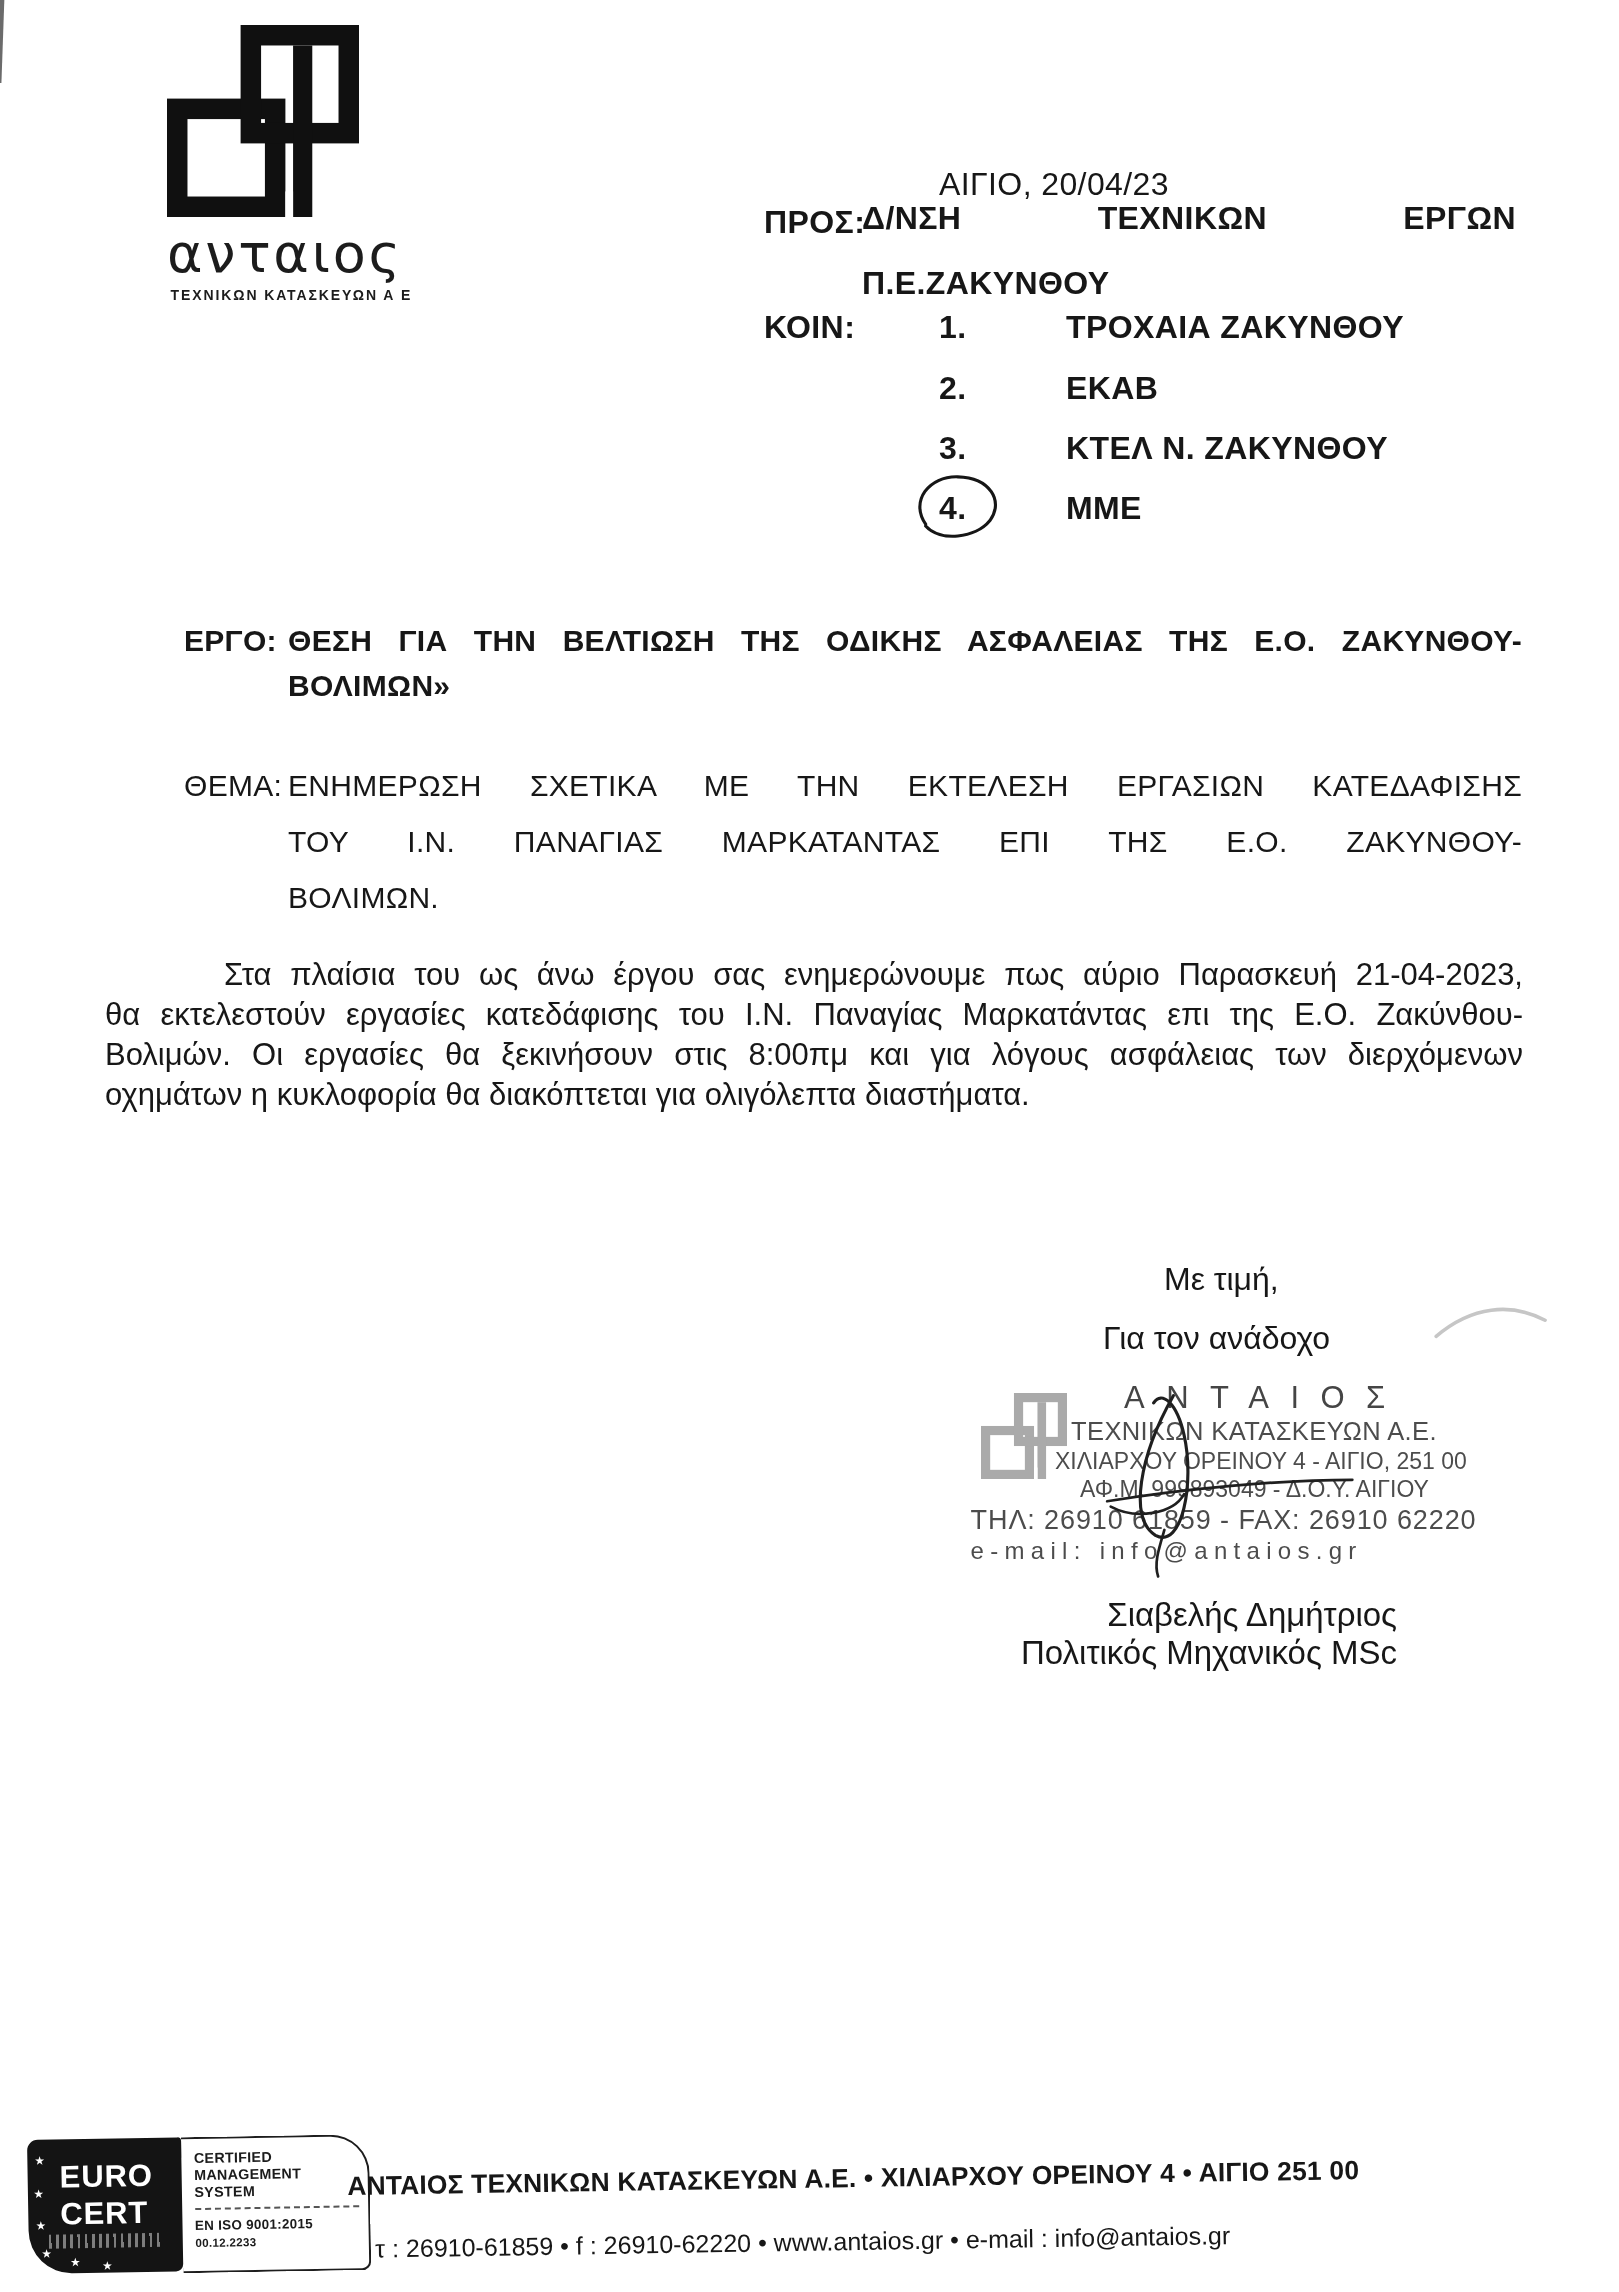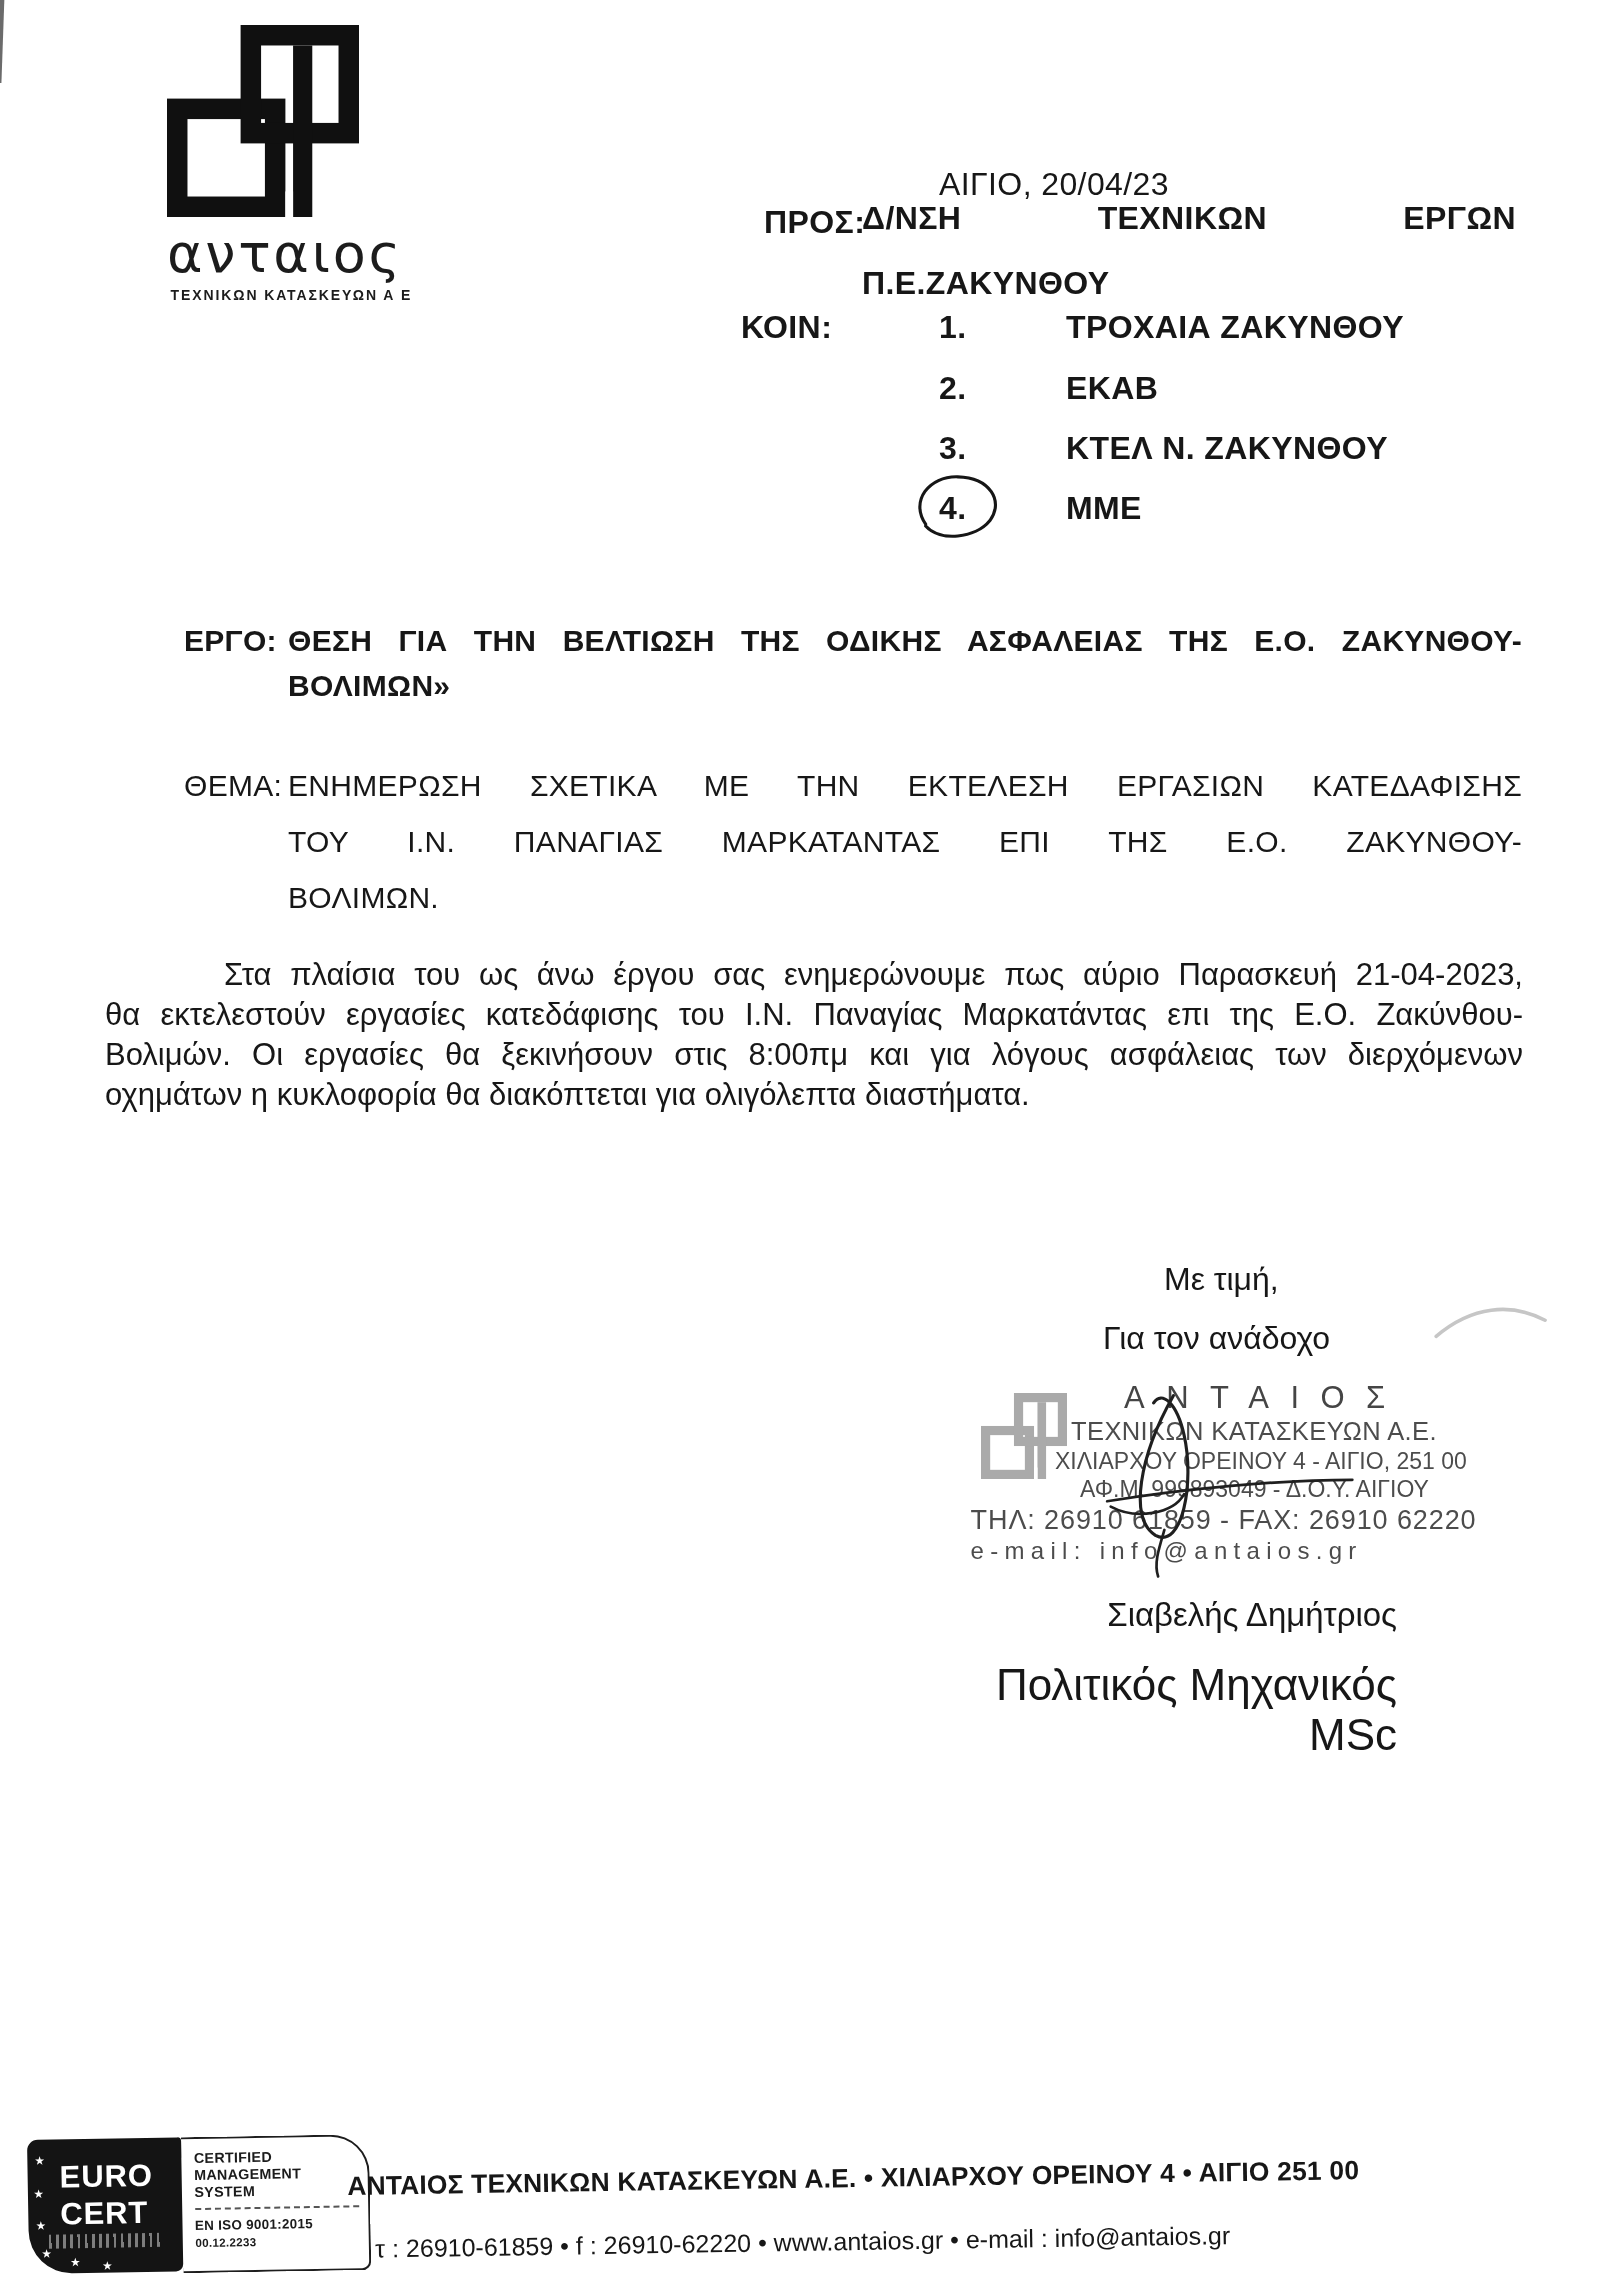--- a/index.html
+++ b/index.html
@@ -38,21 +38,21 @@
     <div class="wordmark" style="margin-top:7.2px">ανταιος</div>
     <div class="tagline" style="margin-top:5.4px;margin-left:3.6px">ΤΕΧΝΙΚΩΝ ΚΑΤΑΣΚΕΥΩΝ Α Ε</div>
   </div>
 
   <div class="abs" style="left:939px;top:166px;font-size:32px;letter-spacing:0.4px">ΑΙΓΙΟ, 20/04/23</div>
 
   <div class="abs hdr" style="left:764px;top:204px">ΠΡΟΣ:</div>
   <div class="abs hdr j" style="left:862px;top:200px;width:654px;white-space:normal">Δ/ΝΣΗ ΤΕΧΝΙΚΩΝ ΕΡΓΩΝ</div>
   <div class="abs hdr" style="left:862px;top:265px">Π.Ε.ΖΑΚΥΝΘΟΥ</div>
 
-  <div class="abs hdr" style="left:741px;top:309px">ΚΟΙΝ:</div>
+  <div class="abs hdr" style="left:764px;top:309px">ΚΟΙΝ:</div>
 
   <div class="abs hdr" style="left:939px;top:309px">1.</div>
   <div class="abs hdr" style="left:1066px;top:309px">ΤΡΟΧΑΙΑ ΖΑΚΥΝΘΟΥ</div>
 
   <div class="abs hdr" style="left:939px;top:370px">2.</div>
   <div class="abs hdr" style="left:1066px;top:370px">ΕΚΑΒ</div>
 
   <div class="abs hdr" style="left:939px;top:430px">3.</div>
   <div class="abs hdr" style="left:1066px;top:430px">ΚΤΕΛ Ν. ΖΑΚΥΝΘΟΥ</div>
 
@@ -103,21 +103,21 @@
 
   <svg class="abs" style="left:1057px;top:1375px" width="358" height="215" viewBox="0 0 400 240">
     <path d="M130 23 C 92 90 80 160 110 179 C 140 195 154 120 142 67 C 134 31 117 17 108 31" fill="none" stroke="#1f1f1f" stroke-width="3.5" stroke-linecap="round"></path>
     <path d="M56 141 C 140 127 250 117 330 117" fill="none" stroke="#1f1f1f" stroke-width="3" stroke-linecap="round"></path>
     <path d="M60 147 C 88 162 130 155 142 133" fill="none" stroke="#1f1f1f" stroke-width="3" stroke-linecap="round"></path>
     <path d="M120 173 C 114 193 108 211 113 225" fill="none" stroke="#1f1f1f" stroke-width="3" stroke-linecap="round"></path>
   </svg>
 
   <div class="abs" style="left:985px;top:1596px;width:412px;text-align:right">
     <div style="font-size:33px">Σιαβελής Δημήτριος</div>
-    <div style="font-size:44px;margin-top:26px">Πολιτικός Μηχανικός MSc</div>
+    <div style="font-size:33px;margin-top:0">Πολιτικός Μηχανικός MSc</div>
   </div>
 
   <div class="abs" style="left:27px;top:2140px;width:342px;height:136px;display:flex;transform:rotate(-1deg);transform-origin:left top">
     <div style="position:relative;width:154px;height:134px;background:#141414;border-radius:10.7px 3.6px 7.2px 43px">
       <span class="star" style="left:7.2px;top:14.3px">★</span>
       <span class="star" style="left:5.4px;top:47px">★</span>
       <span class="star" style="left:7.2px;top:79px">★</span>
       <span class="star" style="left:12.5px;top:107px">★</span>
       <span class="star" style="left:41px;top:116px">★</span>
       <span class="star" style="left:73px;top:120px">★</span>

